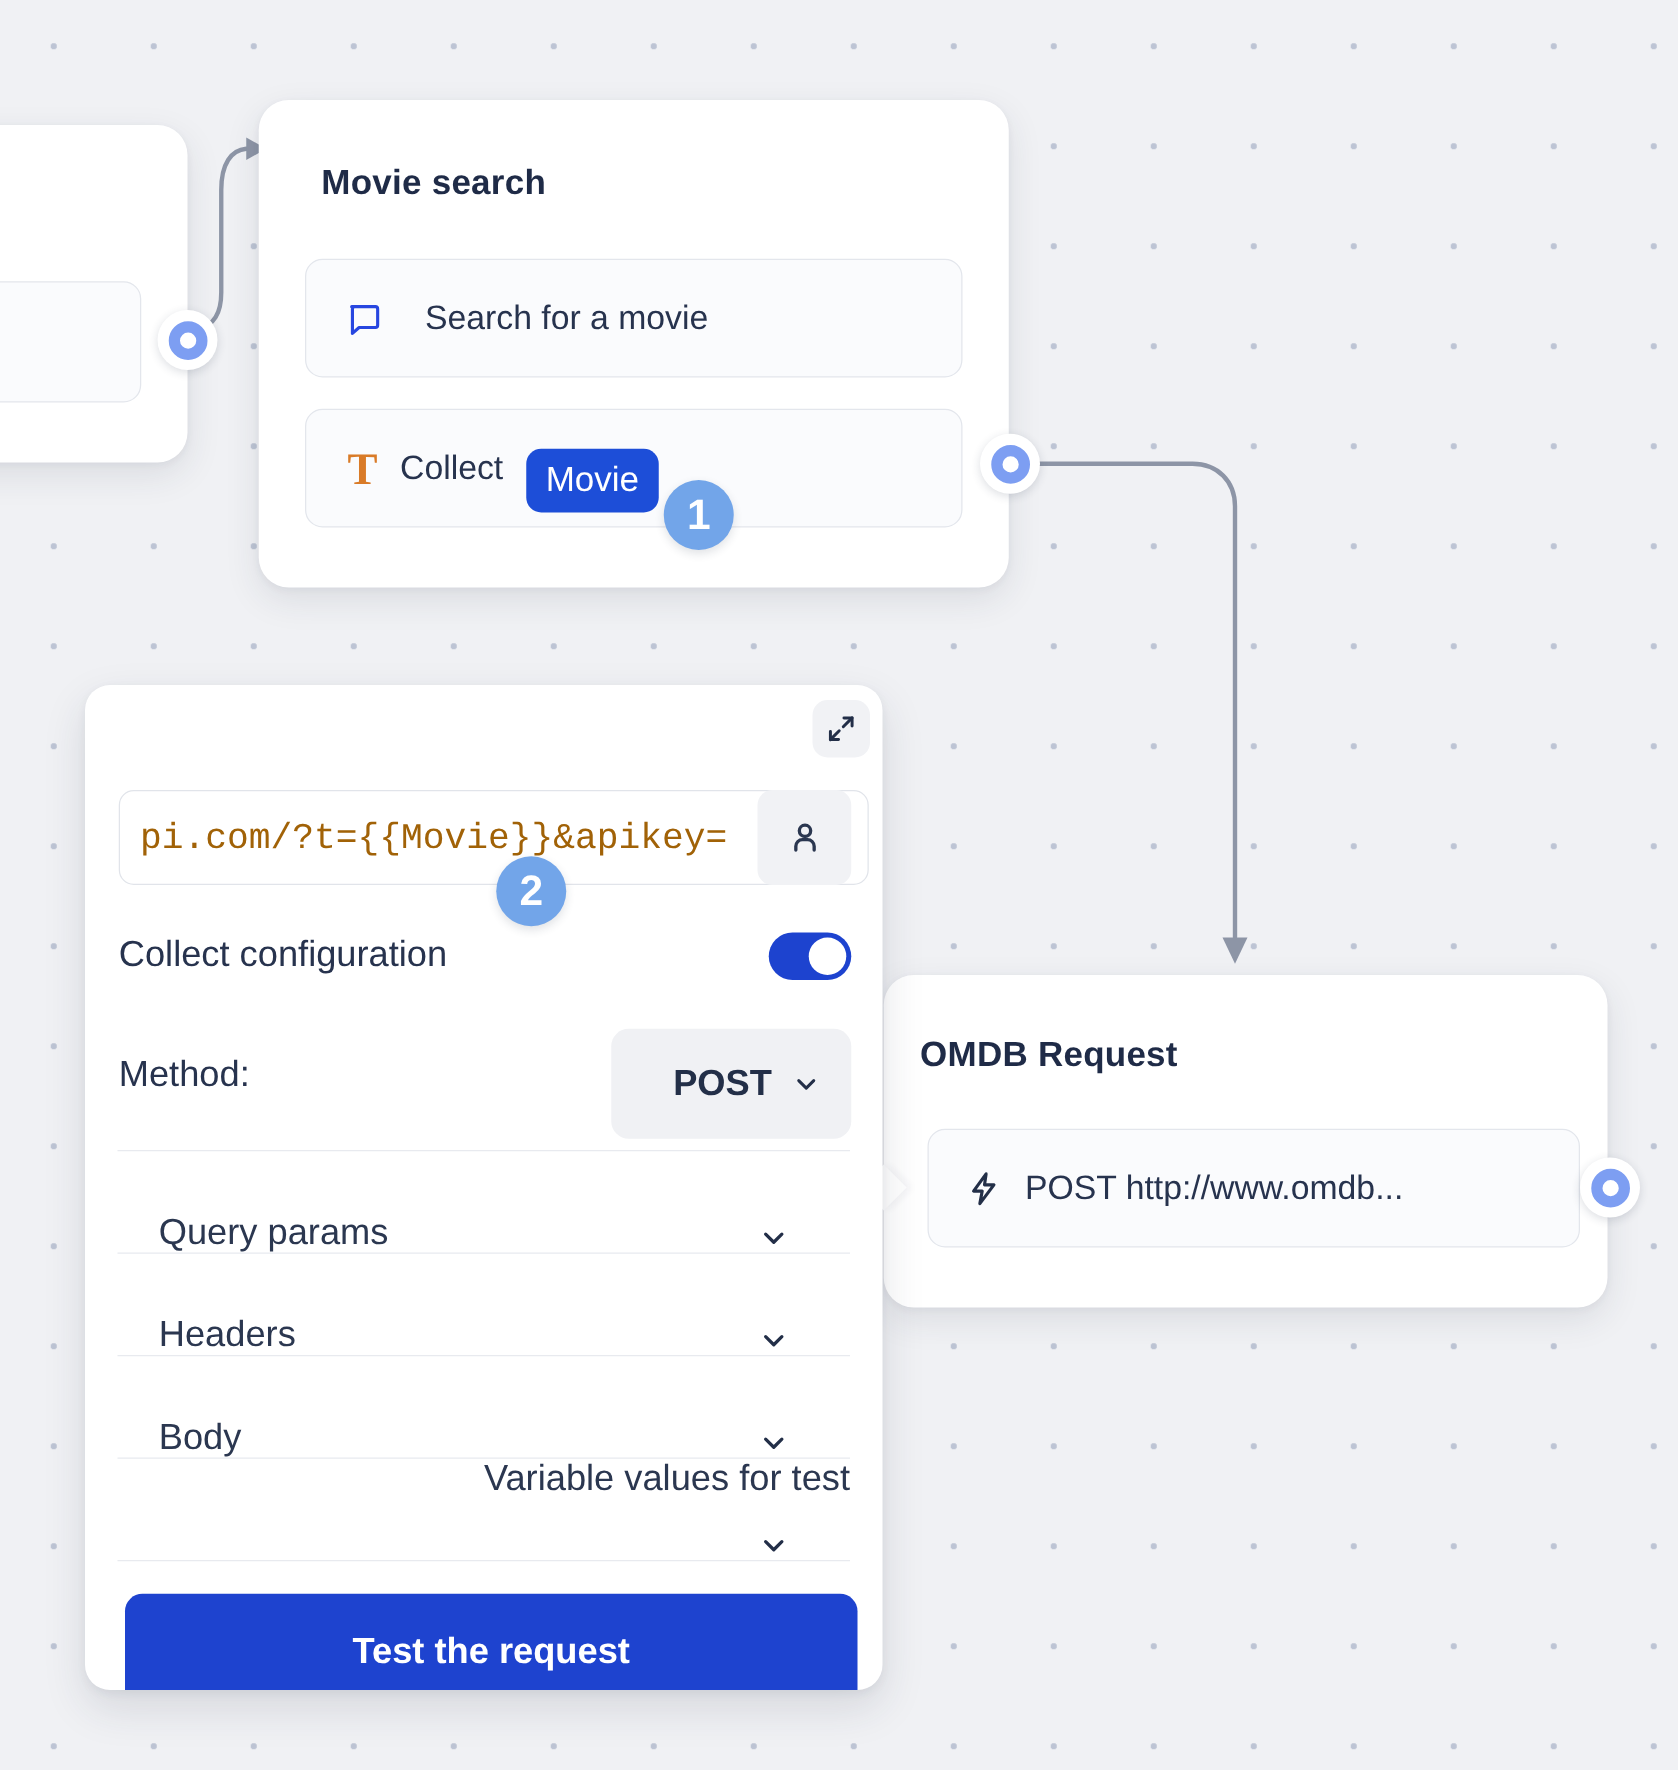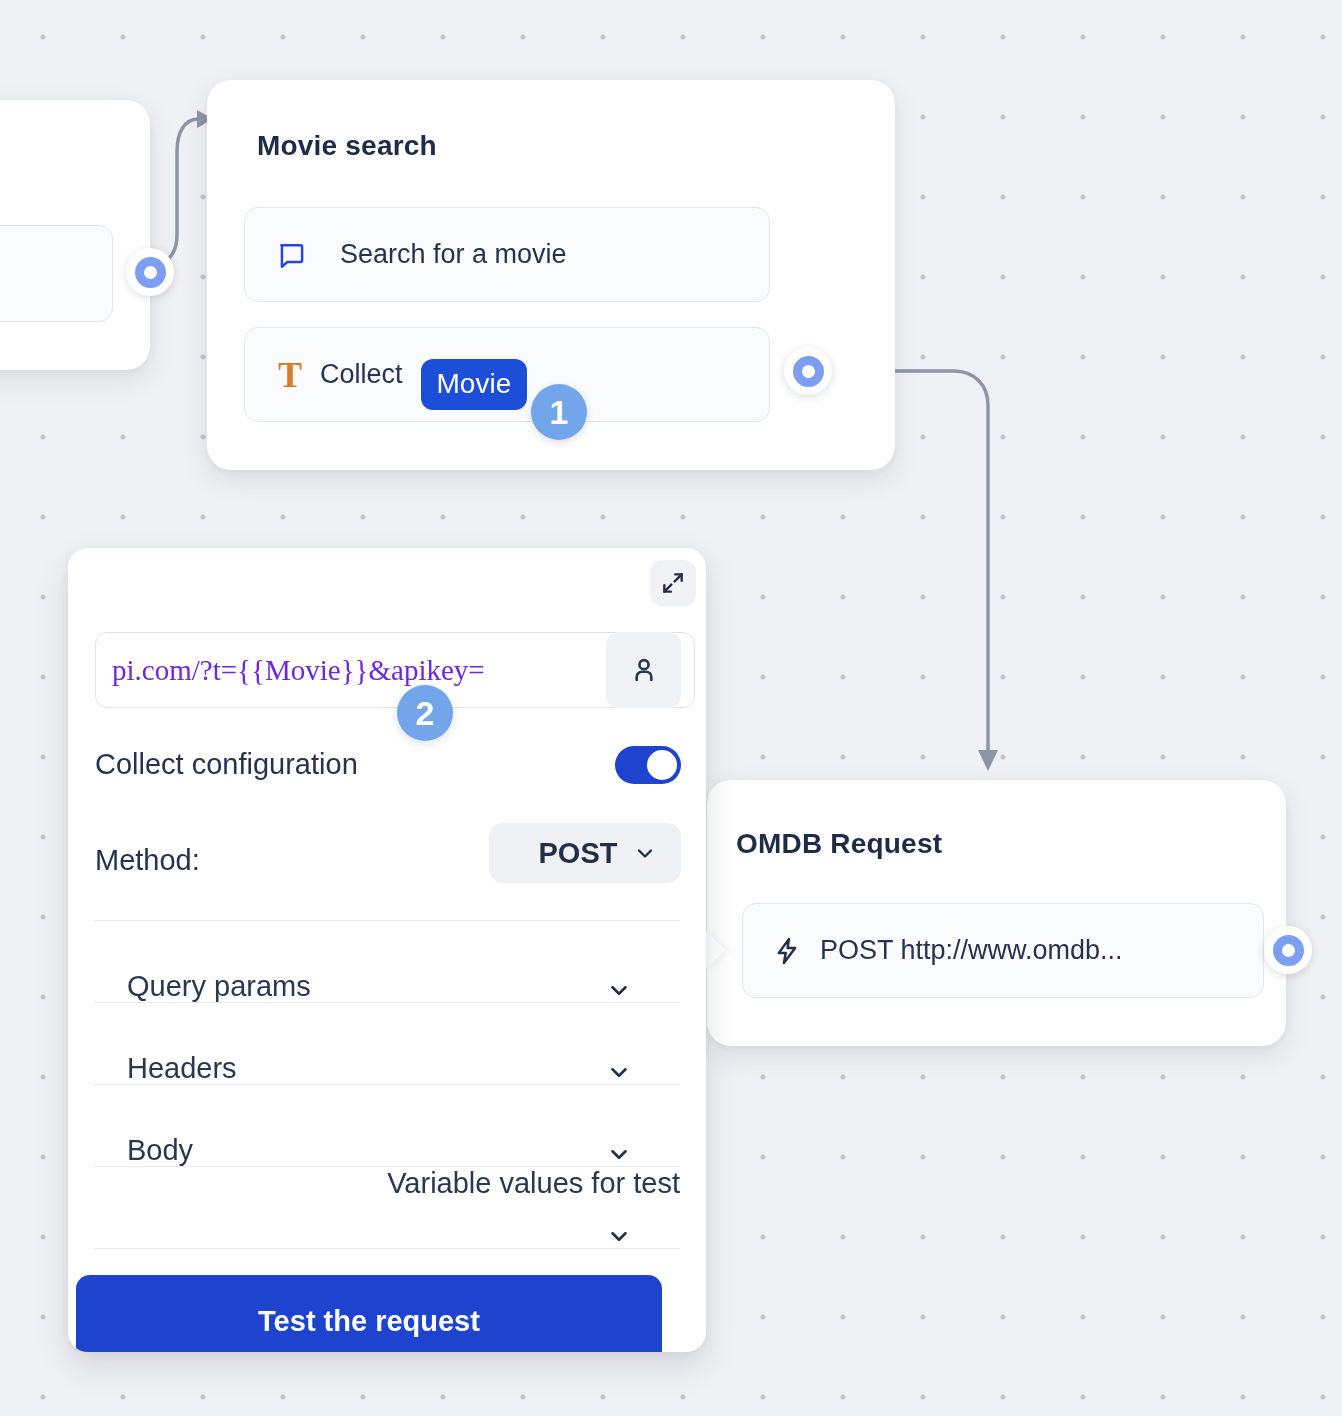--- a/index.html
+++ b/index.html
@@ -62,46 +62,46 @@
     background:#ffffff;transform:rotate(45deg);z-index:4;
     box-shadow:3px -3px 6px rgba(35,47,72,.05);
   }
   .icon-btn{
     position:absolute;background:#f1f2f5;border-radius:12px;border:none;
     display:flex;align-items:center;justify-content:center;cursor:pointer;
   }
   .url-input{
     position:absolute;left:27px;top:84px;width:600px;height:76px;box-sizing:border-box;
     border:1.5px solid #e1e4ea;border-radius:12px;background:#ffffff;
-    font-family:Liberation Serif, serif;
-    font-size:29px;color:#6d28d9;padding:0 14px 0 16px;outline:none;
+    font-family:Liberation Mono, monospace;
+    font-size:29px;color:#a16207;padding:0 14px 0 16px;outline:none;
   }
   .row-label{font-size:29px;color:#27334e;}
   .toggle{
     position:absolute;left:547px;top:198px;width:66px;height:38px;border-radius:19px;
     background:#1d43cf;cursor:pointer;
   }
   .toggle-knob{
     position:absolute;right:4px;top:4px;width:30px;height:30px;border-radius:50%;background:#ffffff;
   }
   .method-select{
-    position:absolute;left:421px;top:275px;width:192px;height:60px;border-radius:14px;
+    position:absolute;left:421px;top:275px;width:192px;height:88px;border-radius:14px;
     background:#f0f1f4;display:flex;align-items:center;justify-content:center;gap:16px;
     cursor:pointer;border:none;padding-left:32px;
   }
   .method-value{font-size:29px;font-weight:600;color:#232f48;}
   .divider{position:absolute;left:26px;width:586px;height:0;border-top:1.5px solid #e8eaef;}
   .section-row{
     position:absolute;left:26px;width:586px;height:82px;
     display:flex;align-items:flex-end;justify-content:space-between;cursor:pointer;
   }
   .section-label{font-size:29px;color:#2b3750;padding-left:33px;}
   .section-chevron{padding-right:48px;display:flex;align-items:center;}
   .test-btn{
-    position:absolute;left:8px;top:727px;width:586px;height:92px;
+    position:absolute;left:32px;top:727px;width:586px;height:92px;
     background:#1e43cf;border:none;border-radius:14px;cursor:pointer;
     color:#ffffff;font-size:29px;font-weight:700;
     font-family:"Liberation Sans","DejaVu Sans",sans-serif;
   }
   .t-icon{
     font-family:"Liberation Serif","DejaVu Serif",serif;
     font-size:36px;font-weight:700;color:#d97b28;line-height:1;
   }
   svg{display:block;}
   .conn{position:absolute;left:0;top:0;z-index:1;pointer-events:none;}
@@ -118,21 +118,21 @@
     <polygon points="978,750 998,750 988,771" fill="#8d95a6"></polygon>
   </svg>
 
   <div class="node" style="left:-80px;top:100px;width:230px;height:270px;">
     <div class="item-box" style="left:40px;top:125px;width:153px;height:97px;border-radius:0 14px 14px 0;"></div>
   </div>
   <div class="port" style="left:126px;top:248px;">
     <div class="port-ring"></div>
   </div>
 
-  <div class="node" style="left:207px;top:80px;width:688px;height:390px;">
+  <div class="node" style="left:207px;top:80px;width:600px;height:390px;">
     <div class="node-title" style="position:absolute;left:50px;top:50px;">Movie search</div>
 
     <div class="item-box" style="left:37px;top:127px;width:526px;height:95px;padding-left:31px;gap:34px;">
       <span style="display:flex;">
         <svg width="30" height="30" viewBox="0 0 24 24" fill="none" stroke="#2746e0" stroke-width="2.1" stroke-linejoin="round" stroke-linecap="round">
           <path d="M4 4 h16 a1.5 1.5 0 0 1 1.5 1.5 v11 a1.5 1.5 0 0 1 -1.5 1.5 h-11 l-4.5 4 v-16.5 a1.5 1.5 0 0 1 1.5 -1.5 z" transform="scale(0.95) translate(0.5,0.5)"></path>
         </svg>
       </span>
       <span class="item-label">Search for a movie</span>
     </div>

